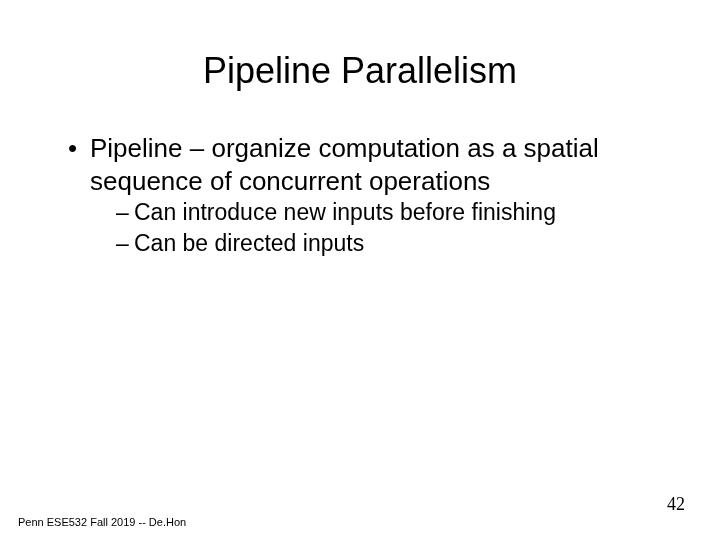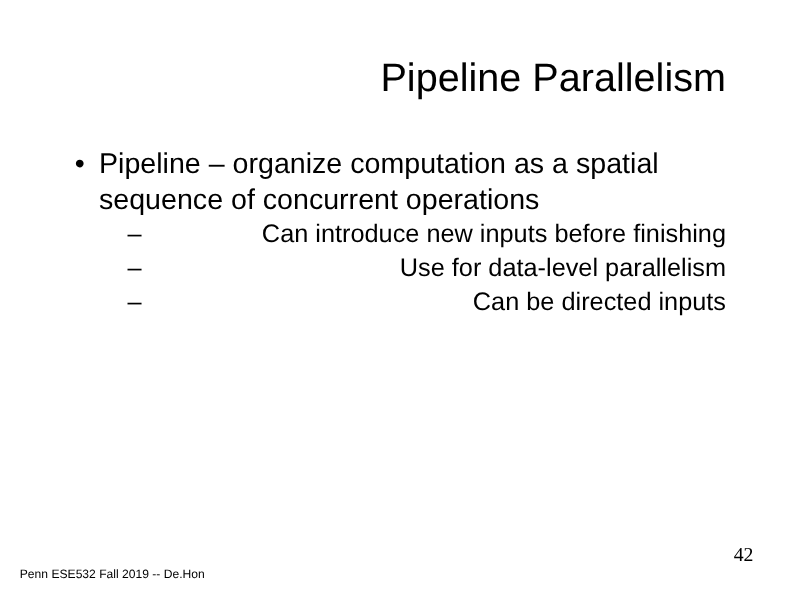--- a/index.html
+++ b/index.html
@@ -18,39 +18,38 @@
     }
     .slide {
       width: 100%;
       height: 100%;
       padding: 50px 60px 30px 60px;
       position: relative;
     }
     .title {
       font-size: 36px;
       font-weight: normal;
-      text-align: right;
+      text-align: center;
       margin-bottom: 40px;
     }
     .main-bullet {
       font-size: 26px;
       line-height: 1.25;
       margin-bottom: 0;
       padding-left: 30px;
       position: relative;
     }
     .main-bullet::before {
       content: "•";
       position: absolute;
       left: 8px;
       top: 0;
     }
     .sub-list {
       padding-left: 56px;
-      text-align: right;
     }
     .sub-bullet {
       font-size: 23px;
       line-height: 1.35;
       position: relative;
       padding-left: 18px;
     }
     .sub-bullet::before {
       content: "–";
       position: absolute;
@@ -76,19 +75,18 @@
 </head>
 <body>
 
 <div class="slide">
   <h1 class="title">Pipeline Parallelism</h1>
 
   <div class="main-bullet">Pipeline – organize computation as a spatial sequence of concurrent operations</div>
 
   <div class="sub-list">
     <div class="sub-bullet">Can introduce new inputs before finishing</div>
-    <div class="sub-bullet">Use for data-level parallelism</div>
     <div class="sub-bullet">Can be directed inputs</div>
   </div>
 
   <div class="footer">Penn ESE532 Fall 2019 -- De.Hon</div>
   <div class="page-number">42</div>
 </div>
 
 </body></html>

